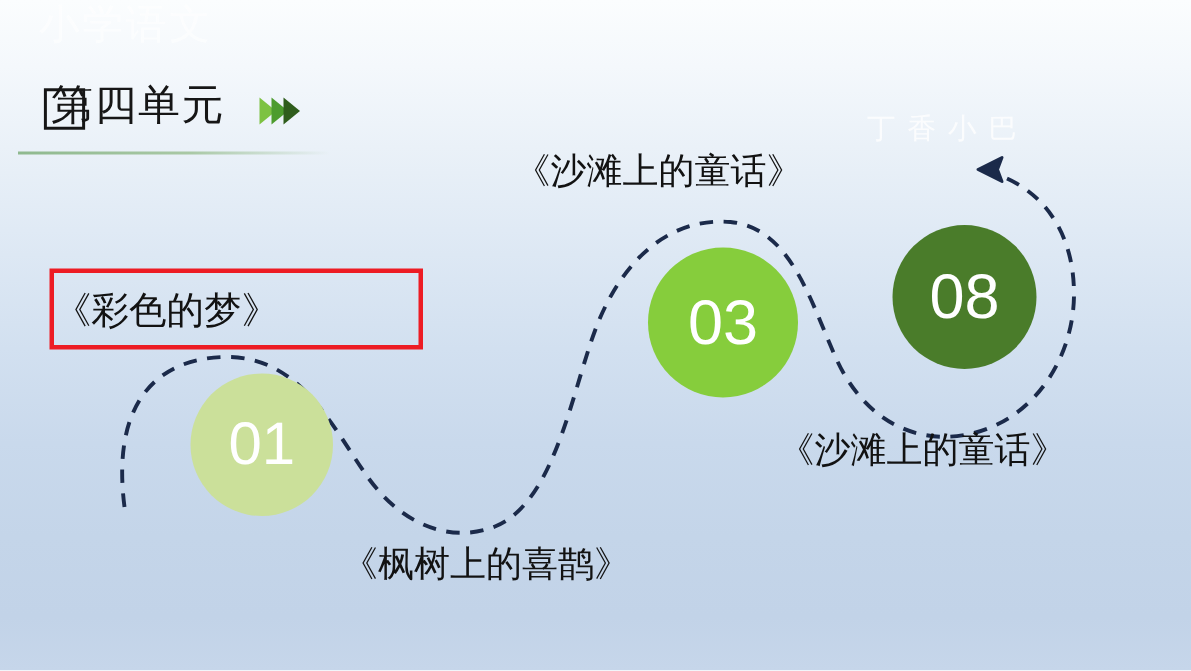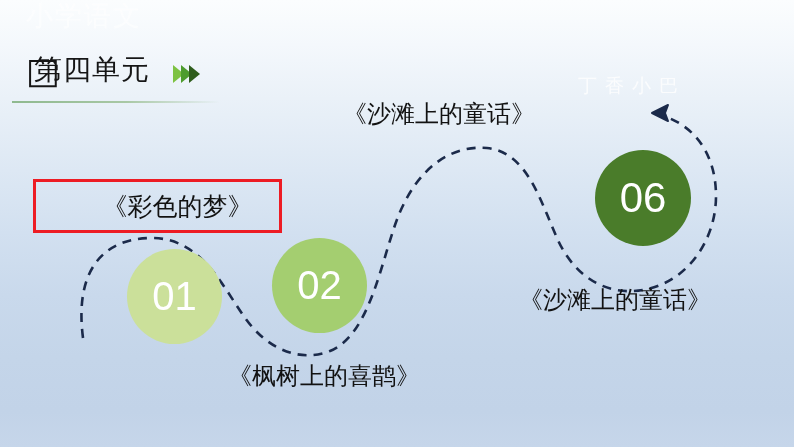--- a/index.html
+++ b/index.html
@@ -152,22 +152,21 @@
   .highlight-box {
     position: absolute;
     left: 33px;
     top: 179px;
     width: 249px;
     height: 54px;
     border: 3px solid #ed1c24;
     box-sizing: border-box;
     display: flex;
     align-items: center;
-    justify-content: center;
-    padding-left: 40px;
+    justify-content: flex-start;
   }
   .highlight-box .label-inner {
     color: #121212;
     font-family: "DejaVu Sans", "Liberation Sans", sans-serif;
     font-size: 25px;
     white-space: nowrap;
     line-height: 1;
   }
 </style>
 </head>
@@ -197,22 +196,22 @@
              C 372 334, 382 254, 400 212
              C 420 166, 452 145, 487 148
              C 527 152, 540 200, 557 238
              C 575 279, 610 298, 648 289
              C 690 279, 716 238, 716 196
              C 716 150, 690 120, 652 113" fill="none" stroke="#1b2a4a" stroke-width="2.6" stroke-dasharray="9 7" stroke-linecap="butt"></path>
     <path d="M 652 113 L 668 105 L 665 113 L 668 121 Z" fill="#1b2a4a" stroke="#1b2a4a" stroke-width="2" stroke-linejoin="round"></path>
   </svg>
 
   <div class="node node-01">01</div>
-  <div class="node node-02">02</div>
-  <div class="node node-04">06</div>
+  <div class="node node-03">03</div>
+  <div class="node node-04">08</div>
 
   <div class="highlight-box">
     <span class="label-inner">《彩色的梦》</span>
   </div>
 
   <div class="label lbl-fengshu">《枫树上的喜鹊》</div>
   <div class="label lbl-shatan">《沙滩上的童话》</div>
   <div class="label lbl-xiaochong">《沙滩上的童话》</div>
 
 </div>

